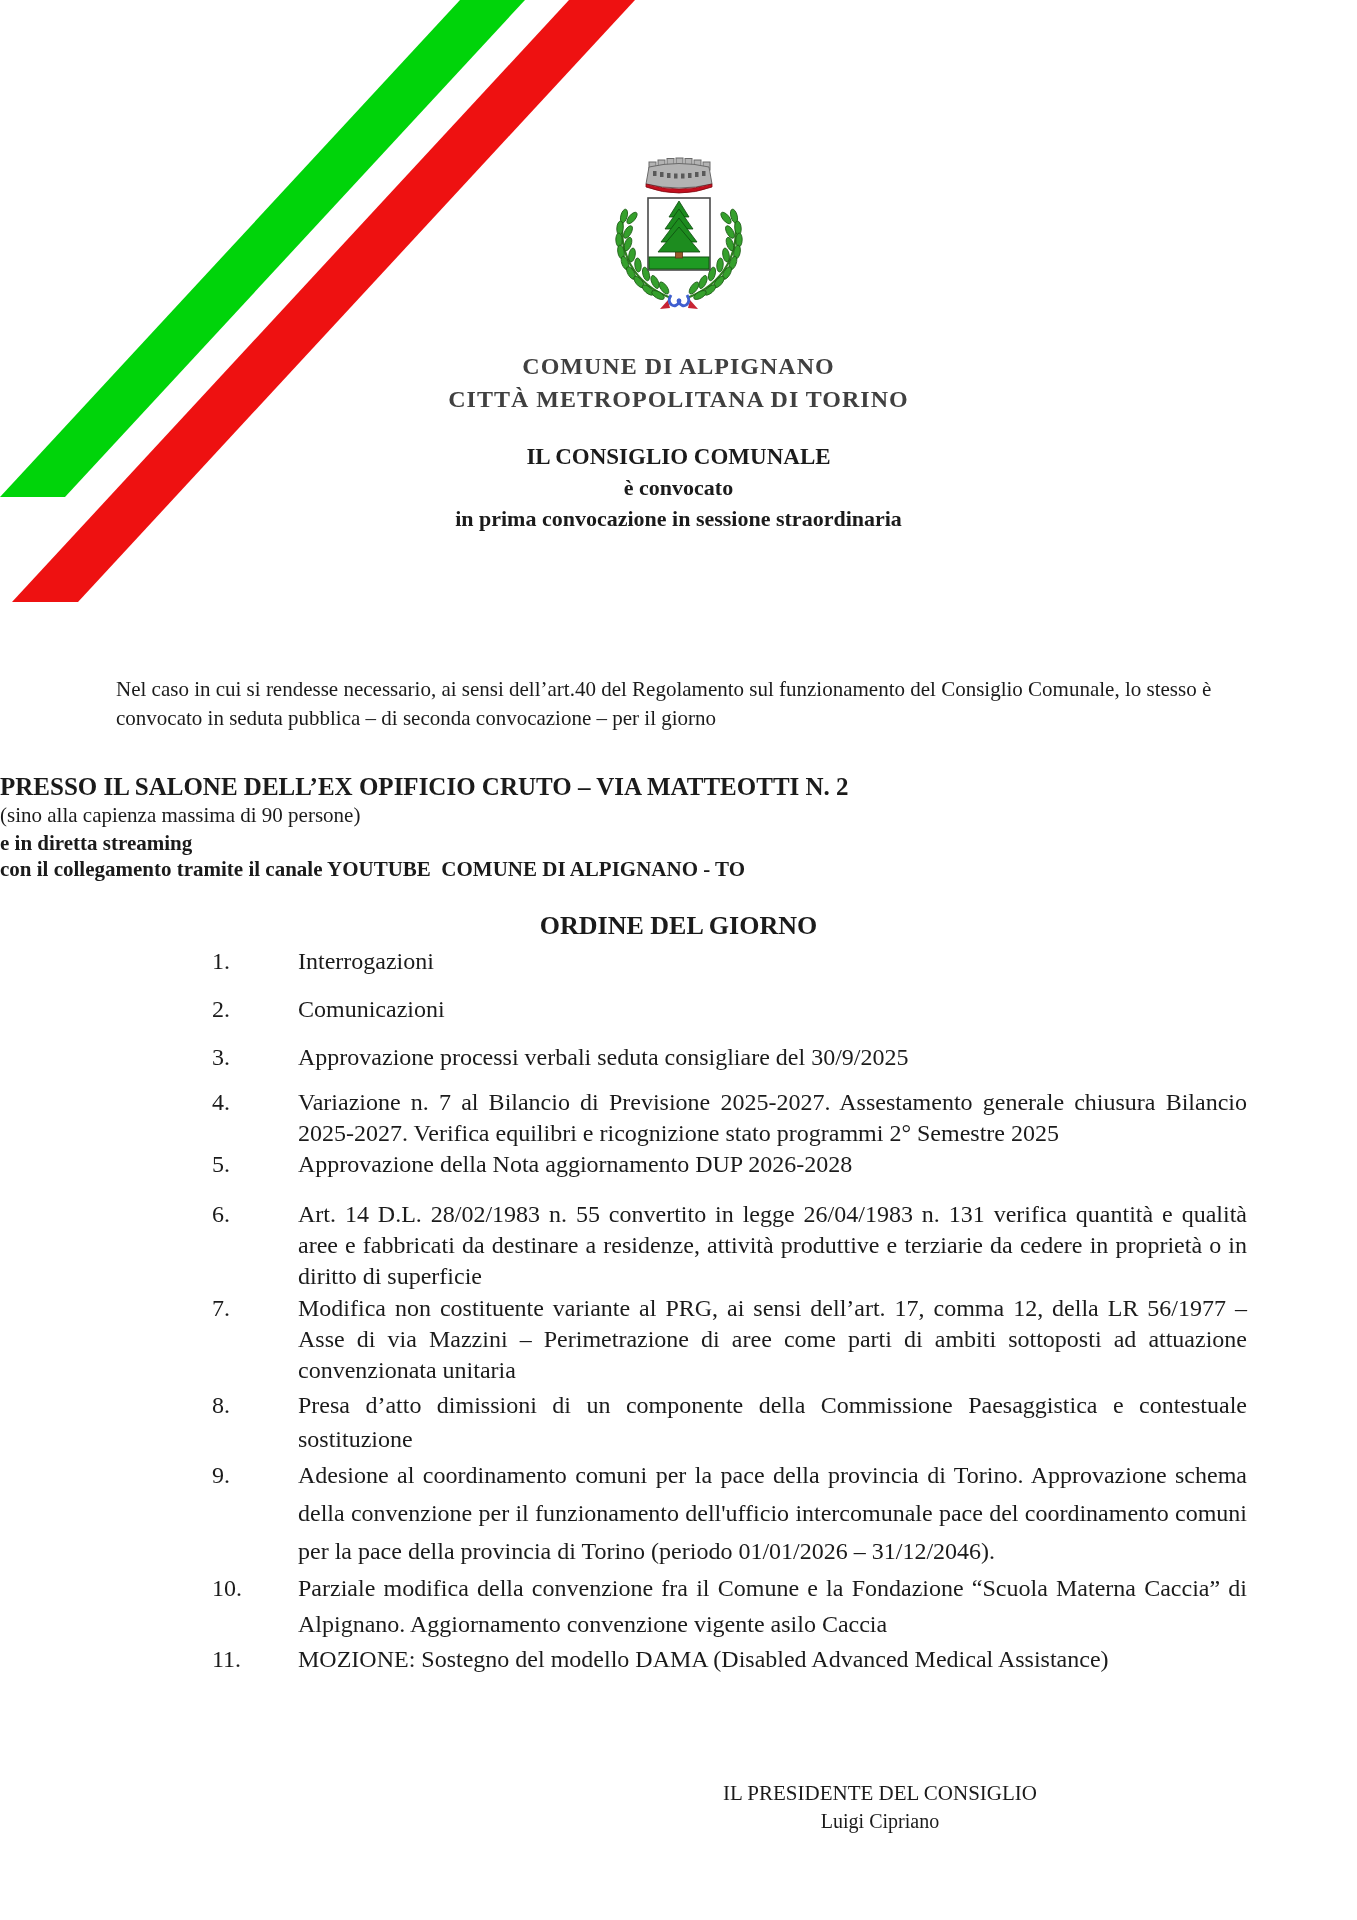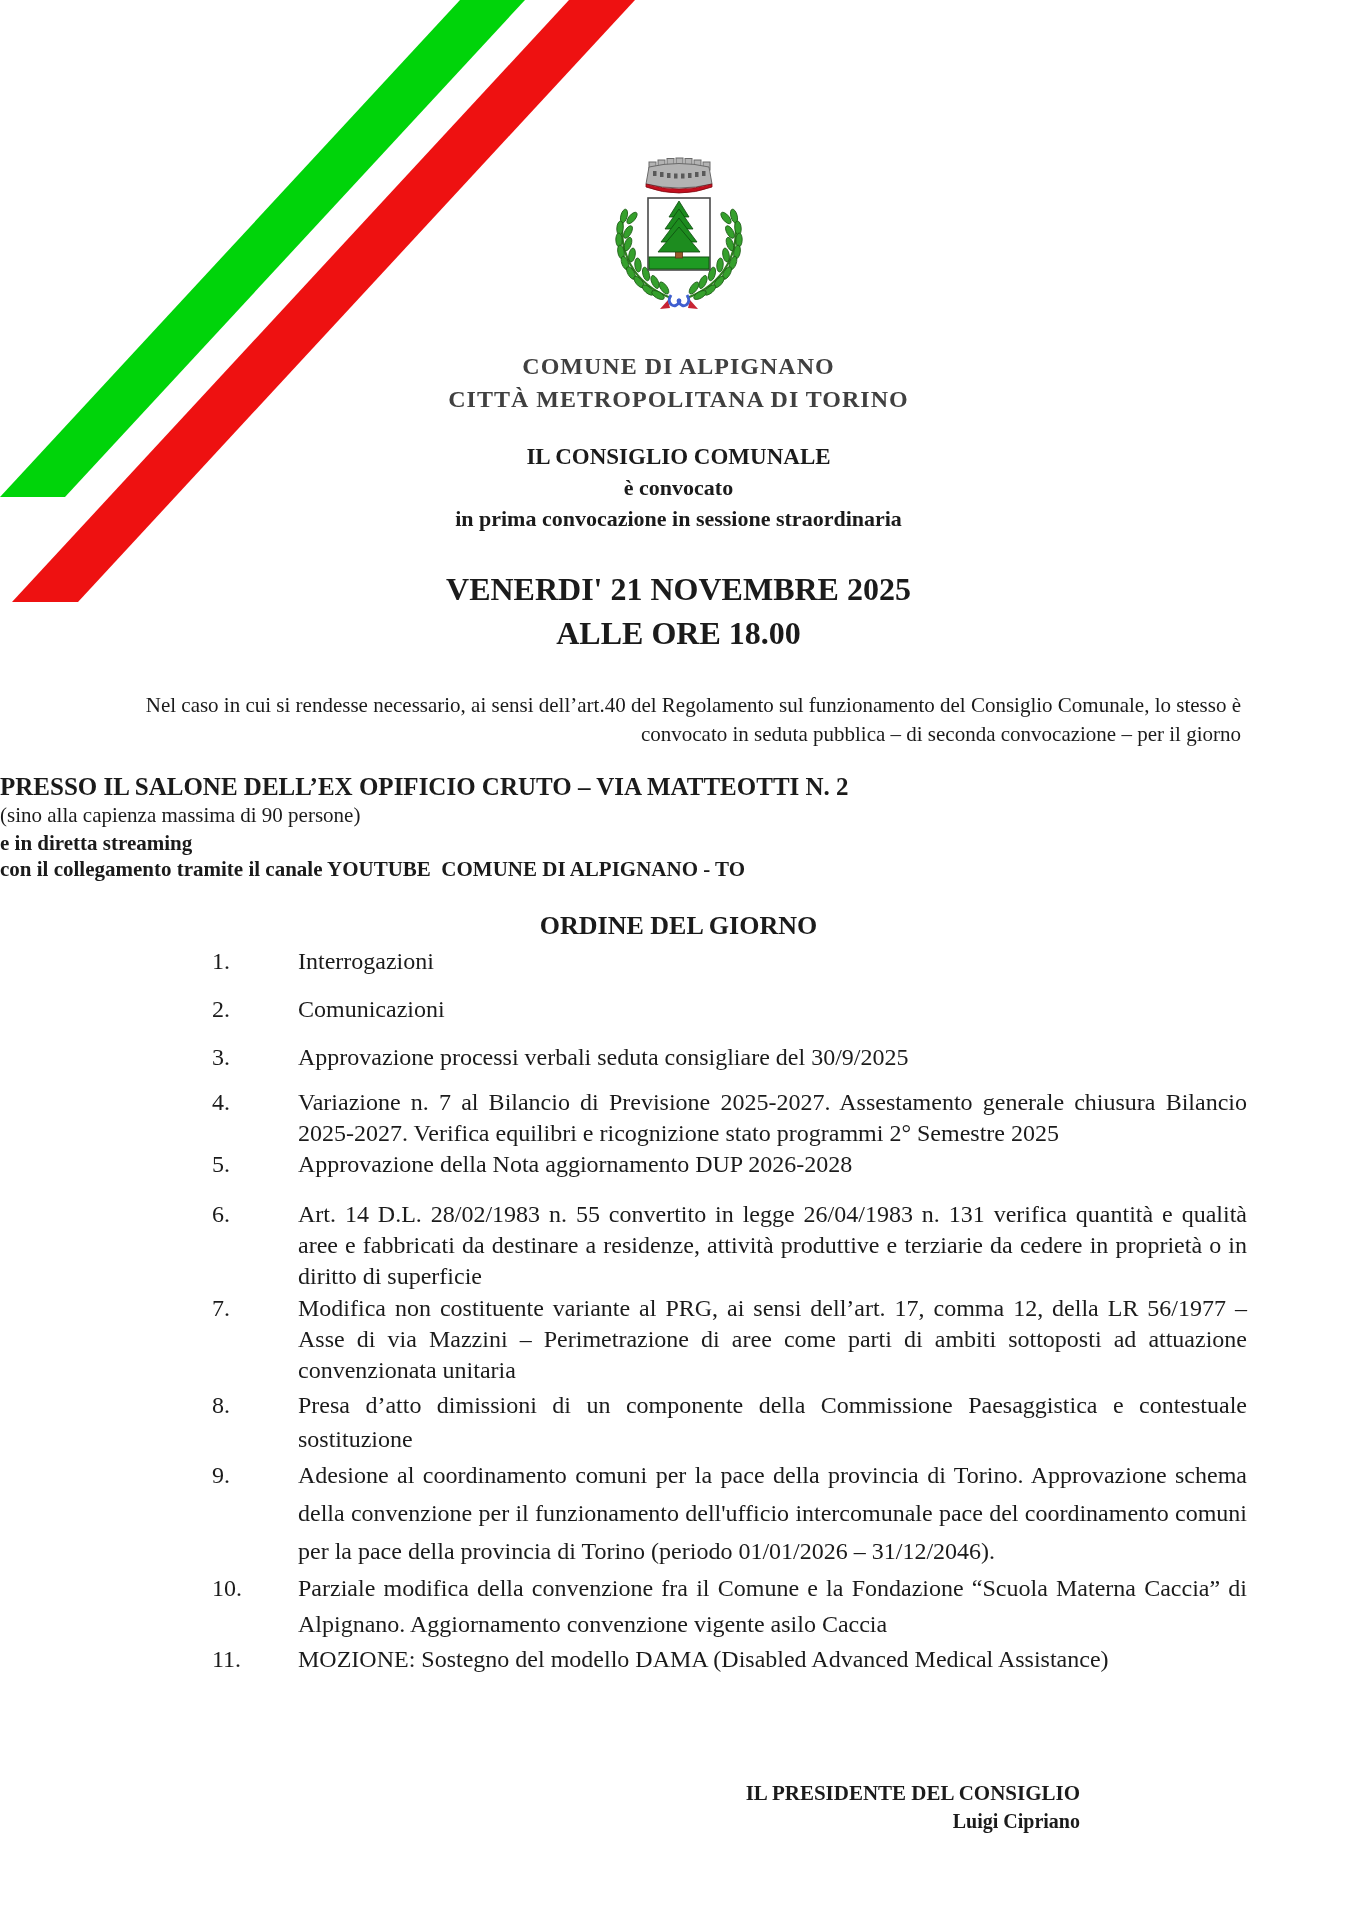--- a/index.html
+++ b/index.html
@@ -13,22 +13,22 @@
   
   .crest{position:absolute;left:608px;top:154px;width:142px;height:155px;}
   
   .muni-header{position:absolute;left:0;right:0;top:350px;text-align:center;
     font-size:24px;font-weight:bold;letter-spacing:1px;line-height:33px;color:#404040;}
   .convocation{position:absolute;left:0;right:0;top:441px;text-align:center;
     font-size:22px;font-weight:bold;line-height:31px;}
   .convocation .t1{font-size:23px;}
   .date-block{position:absolute;left:0;right:0;top:567px;text-align:center;
     font-size:32px;font-weight:bold;line-height:44px;}
-  .second-call{position:absolute;left:0;right:0;top:675px;text-align:right;
-    font-size:21px;line-height:28.5px;margin-top:16px;}
+  .second-call{position:absolute;left:0;right:0;top:675px;text-align:left;
+    font-size:21px;line-height:28.5px;}
   .second-call .wrap{max-width:1125px;margin:0 auto;}
   .venue{position:absolute;left:0;right:0;top:773px;text-align:left;}
   .venue p{margin:0;white-space:pre-wrap;}
   .venue .v1{font-size:25px;font-weight:bold;line-height:28px;}
   .venue .v2{font-size:21px;line-height:29px;}
   .venue .v3{font-size:21px;font-weight:bold;line-height:26px;}
   .venue .v4{font-size:21px;font-weight:bold;line-height:27px;}
   .agenda-title{position:absolute;left:0;right:0;top:909px;text-align:center;
     font-size:26px;font-weight:bold;line-height:34px;}
   .agenda-list{position:absolute;left:212px;top:946px;width:1035px;font-size:24px;}
@@ -37,22 +37,22 @@
   .agenda-item .t{flex:1;text-align:justify;line-height:31px;}
   .agenda-item:nth-child(2),.agenda-item:nth-child(3){margin-top:17px;}
   .agenda-item:nth-child(4){margin-top:14px;}
   .agenda-item:nth-child(6){margin-top:19px;}
   .agenda-item:nth-child(7){margin-top:1px;}
   .agenda-item:nth-child(8){margin-top:2px;}
   .agenda-item:nth-child(11){margin-top:2px;}
   .agenda-item:nth-child(8) .t,.agenda-item:nth-child(8) .n{line-height:34px;}
   .agenda-item:nth-child(9) .t,.agenda-item:nth-child(9) .n{line-height:38px;}
   .agenda-item:nth-child(10) .t,.agenda-item:nth-child(10) .n{line-height:36px;}
-  .signature{position:absolute;left:680px;top:1779px;width:400px;text-align:right;
-    font-weight:bold;}
+  .signature{position:absolute;left:680px;top:1779px;width:400px;text-align:center;
+    font-weight:normal;}
   .signature .role{font-size:21px;line-height:28px;}
   .signature .name{font-size:20px;line-height:28px;}
 </style>
 </head>
 <body>
 
 <div class="page">
 
   <svg class="stripes" viewBox="0 0 700 640" xmlns="http://www.w3.org/2000/svg" aria-hidden="true">
     <polygon points="460,0 525,0 65,497 0,497" fill="#00D40A"></polygon>
@@ -150,24 +150,20 @@
     <div>COMUNE DI ALPIGNANO</div>
     <div>CITTÀ METROPOLITANA DI TORINO</div>
   </div>
 
   <div class="convocation">
     <div class="t1">IL CONSIGLIO COMUNALE</div>
     <div>è convocato</div>
     <div>in prima convocazione in sessione straordinaria</div>
   </div>
 
-  <div class="date-block">
-    <div>VENERDI' 21 NOVEMBRE 2025</div>
-    <div>ALLE ORE 18.00</div>
-  </div>
 
   <div class="second-call">
     <div class="wrap">
       <span>Nel caso in cui si rendesse necessario, ai sensi dell’art.40 del Regolamento sul funzionamento del Consiglio Comunale, lo stesso è convocato in seduta pubblica – di seconda convocazione – per il giorno</span>
     </div>
   </div>
 
   <div class="venue">
     <p class="v1">PRESSO IL SALONE DELL’EX OPIFICIO CRUTO – VIA MATTEOTTI N. 2</p>
     <p class="v2">(sino alla capienza massima di 90 persone)</p>

